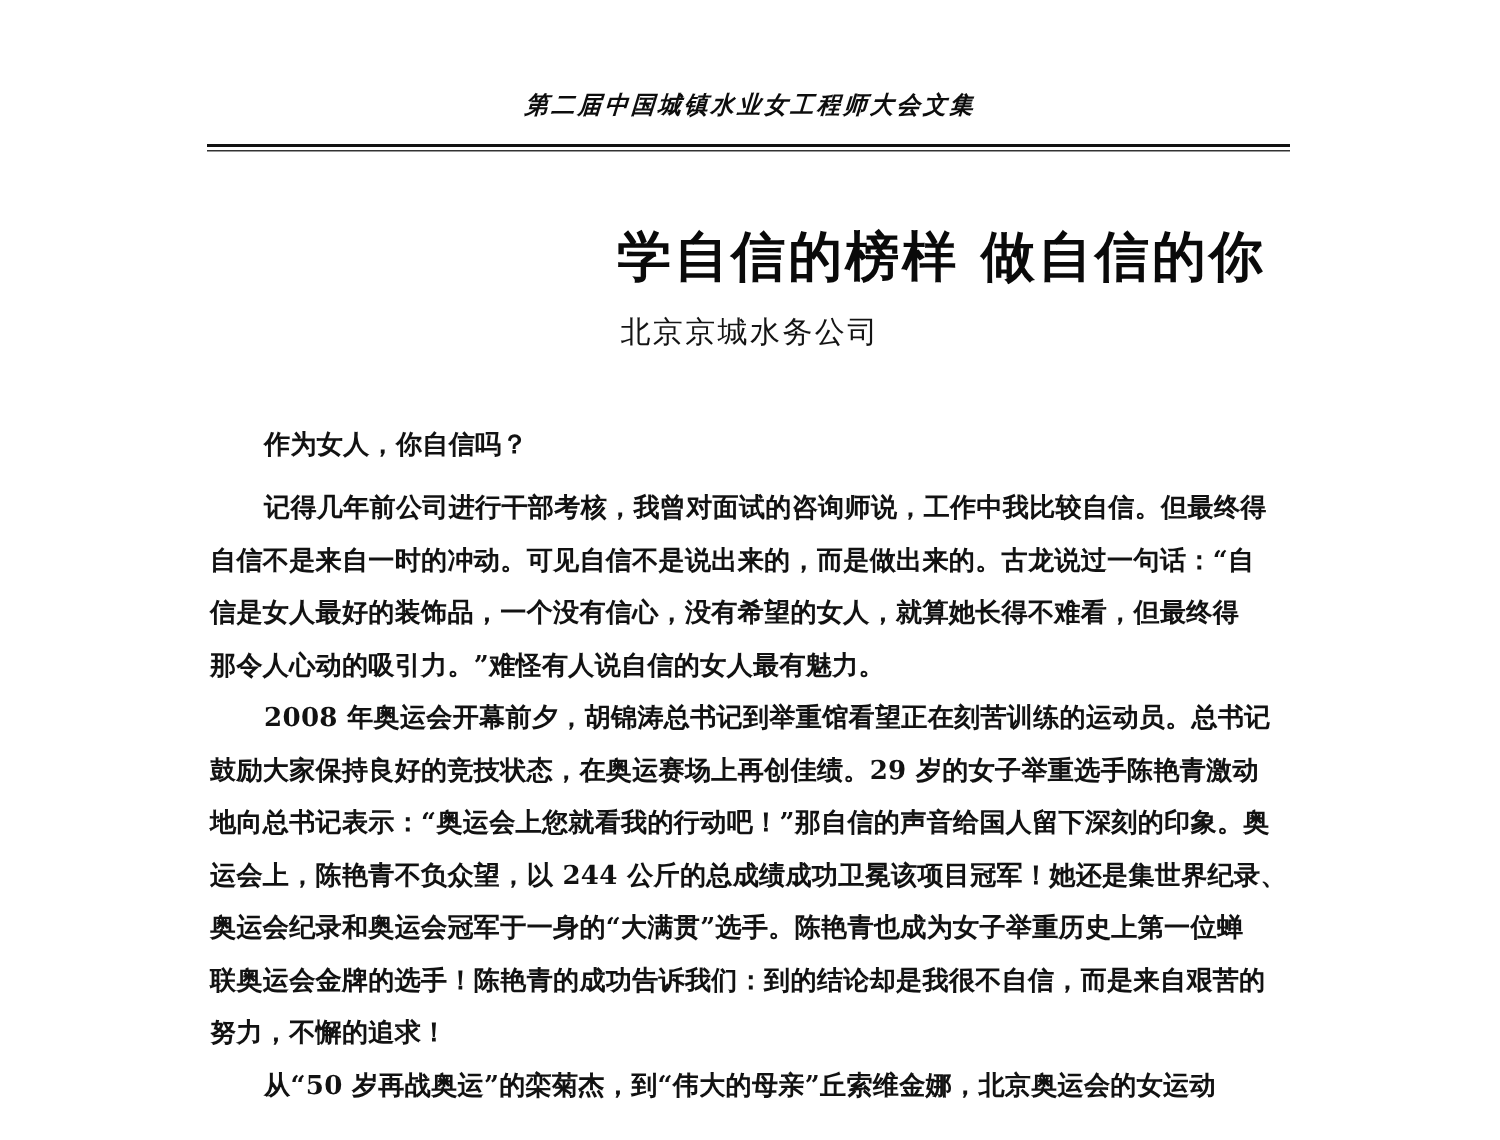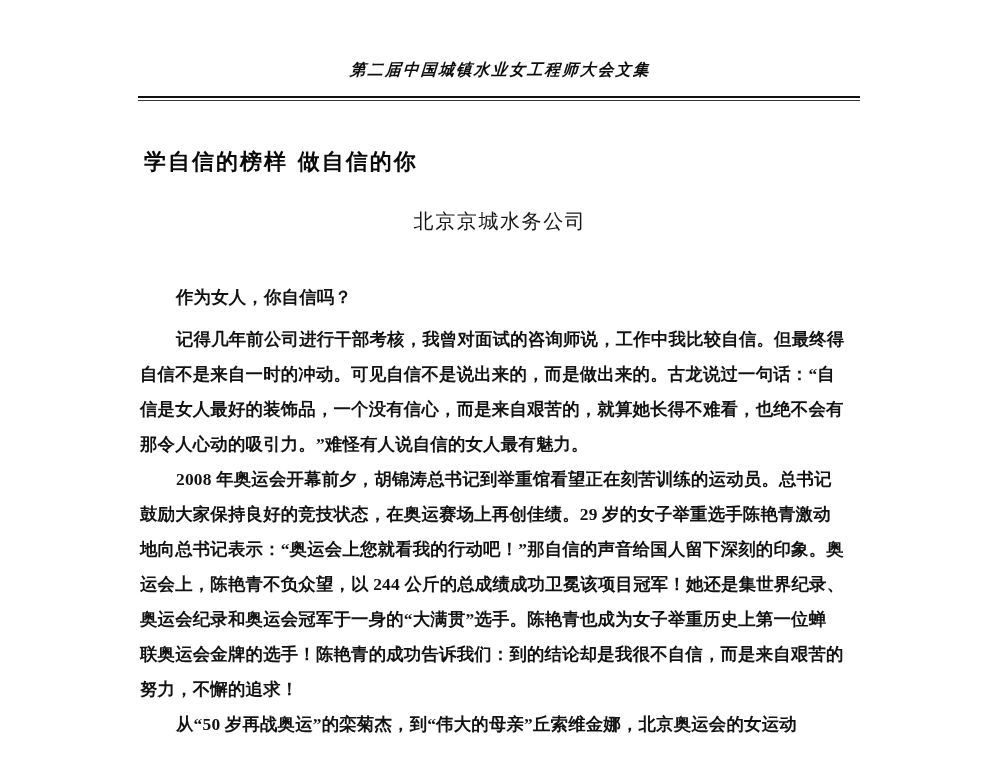--- a/index.html
+++ b/index.html
@@ -54,26 +54,26 @@
   }
   .header-rule.thin {
     top: 100px;
     border-top: 0.9px solid #333333;
     width: 722px;
   }
 
   
   .doc-title {
     position: absolute;
-    left: 144px;
+    left: 124px;
     top: 147px;
     width: 720px;
-    text-align: left;
+    text-align: right;
     font-family: "DejaVu Sans", "Liberation Sans", sans-serif;
-    font-size: 22px;
+    font-size: 36px;
     font-weight: bold;
     letter-spacing: 2px;
     color: #0a0a0a;
     white-space: nowrap;
   }
 
   .doc-affiliation {
     position: absolute;
     left: 140px;
     top: 208px;
@@ -112,21 +112,20 @@
     text-align: justify;
     text-justify: inter-ideograph;
     font-weight: 600;
   }
   .para.lead {
     margin-bottom: 7px;
   }
   .para .ln {
     display: block;
     white-space: nowrap;
-    font-family: Liberation Serif, serif;
   }
   .para .ln.indent {
     text-indent: 36px;
   }
   .para .ln.last {
     text-align: left;
   }
 </style>
 </head>
 <body>
@@ -146,21 +145,21 @@
 
   <div class="body-block">
 
     <p class="para lead">
       <span class="ln indent last">作为女人，你自信吗？</span>
     </p>
 
     <p class="para">
       <span class="ln indent">记得几年前公司进行干部考核，我曾对面试的咨询师说，工作中我比较自信。但最终得</span>
       <span class="ln">自信不是来自一时的冲动。可见自信不是说出来的，而是做出来的。古龙说过一句话：“自</span>
-      <span class="ln">信是女人最好的装饰品，一个没有信心，而是来自艰苦的，就算她长得不难看，也绝不会有</span>
+      <span class="ln">信是女人最好的装饰品，一个没有信心，没有希望的女人，就算她长得不难看，但最终得</span>
       <span class="ln last">那令人心动的吸引力。”难怪有人说自信的女人最有魅力。</span>
     </p>
 
     <p class="para">
       <span class="ln indent">2008 年奥运会开幕前夕，胡锦涛总书记到举重馆看望正在刻苦训练的运动员。总书记</span>
       <span class="ln">鼓励大家保持良好的竞技状态，在奥运赛场上再创佳绩。29 岁的女子举重选手陈艳青激动</span>
       <span class="ln">地向总书记表示：“奥运会上您就看我的行动吧！”那自信的声音给国人留下深刻的印象。奥</span>
       <span class="ln">运会上，陈艳青不负众望，以 244 公斤的总成绩成功卫冕该项目冠军！她还是集世界纪录、</span>
       <span class="ln">奥运会纪录和奥运会冠军于一身的“大满贯”选手。陈艳青也成为女子举重历史上第一位蝉</span>
       <span class="ln">联奥运会金牌的选手！陈艳青的成功告诉我们：到的结论却是我很不自信，而是来自艰苦的</span>

